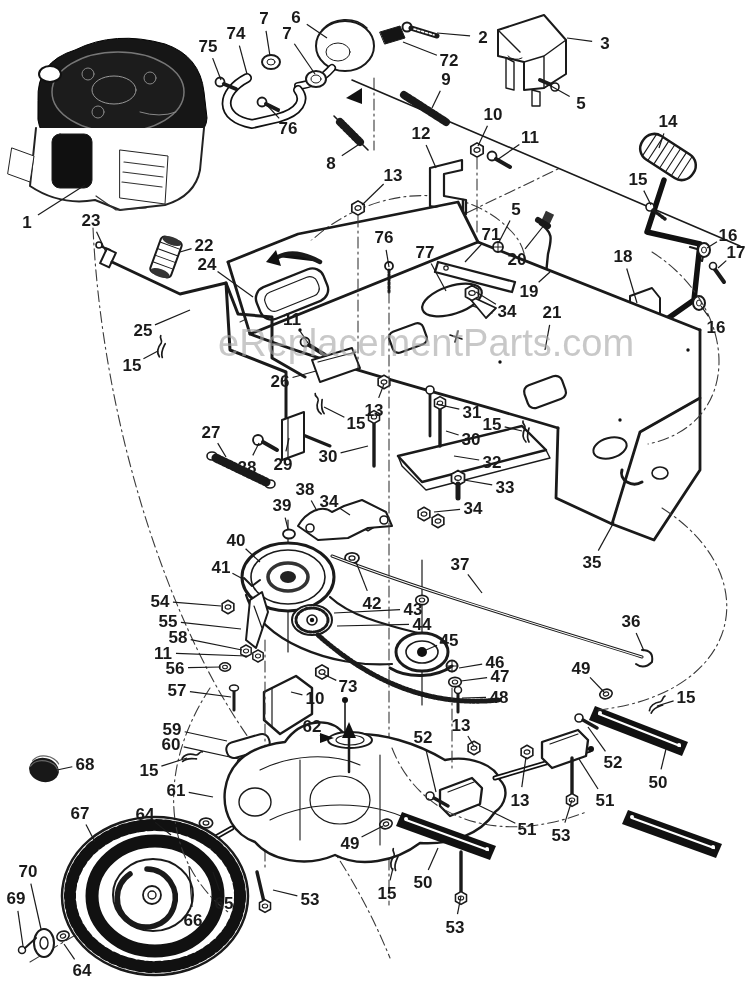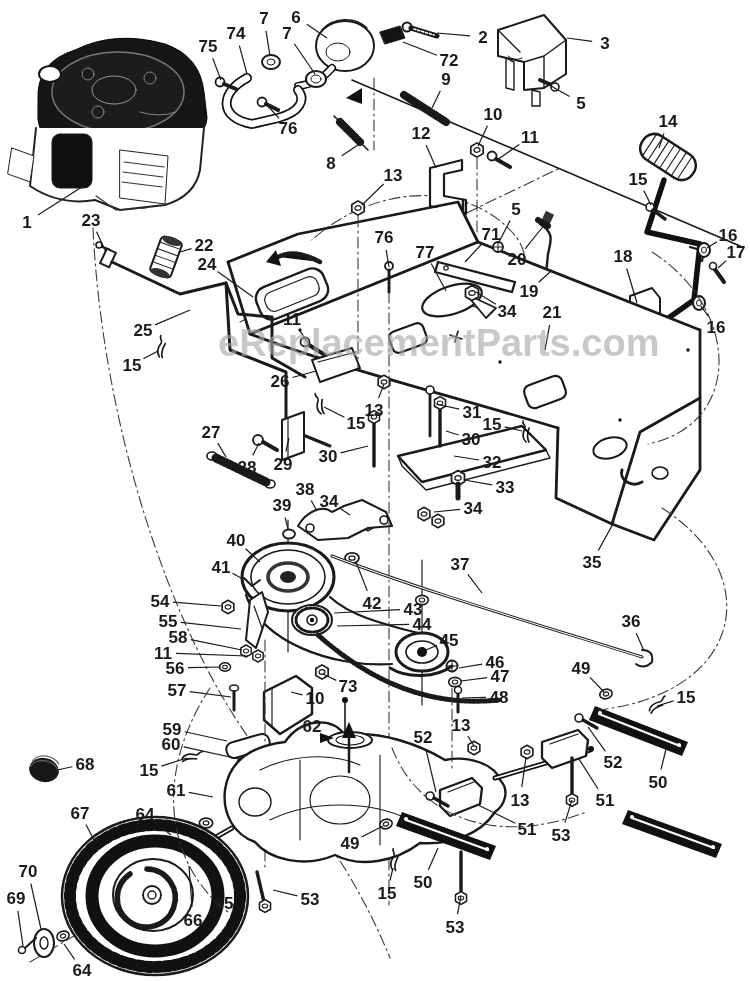--- a/index.html
+++ b/index.html
@@ -2,21 +2,21 @@
 <html><head>
 <meta charset="utf-8">
 <style>
   html,body{margin:0;padding:0;background:#fff;}
   #stage{position:relative;width:750px;height:981px;background:#fff;overflow:hidden;
          font-family:"Liberation Sans",sans-serif;}
   svg{position:absolute;left:0;top:0;}
   .callout{font:bold 17px "Liberation Sans",sans-serif;fill:#1a1a1a;text-anchor:middle;}
   .leader{stroke:#1a1a1a;stroke-width:1.2;}
   .dd{stroke:#3a3a3a;stroke-width:1.1;fill:none;stroke-dasharray:11 4 2 4;}
-  #watermark{position:absolute;left:218px;top:322px;font-size:38px;font-weight:bold;
+  #watermark{position:absolute;left:218px;top:322px;font-size:38px;font-weight:normal;
              color:#a8a8a8;opacity:.62;white-space:nowrap;letter-spacing:0;
              pointer-events:none;z-index:5;}
 </style>
 </head>
 <body>
 
 <div id="stage">
   <div id="watermark" style="color: rgb(168, 168, 168);">eReplacementParts.com</div>
 
   <svg width="750" height="981" viewBox="0 0 750 981">

